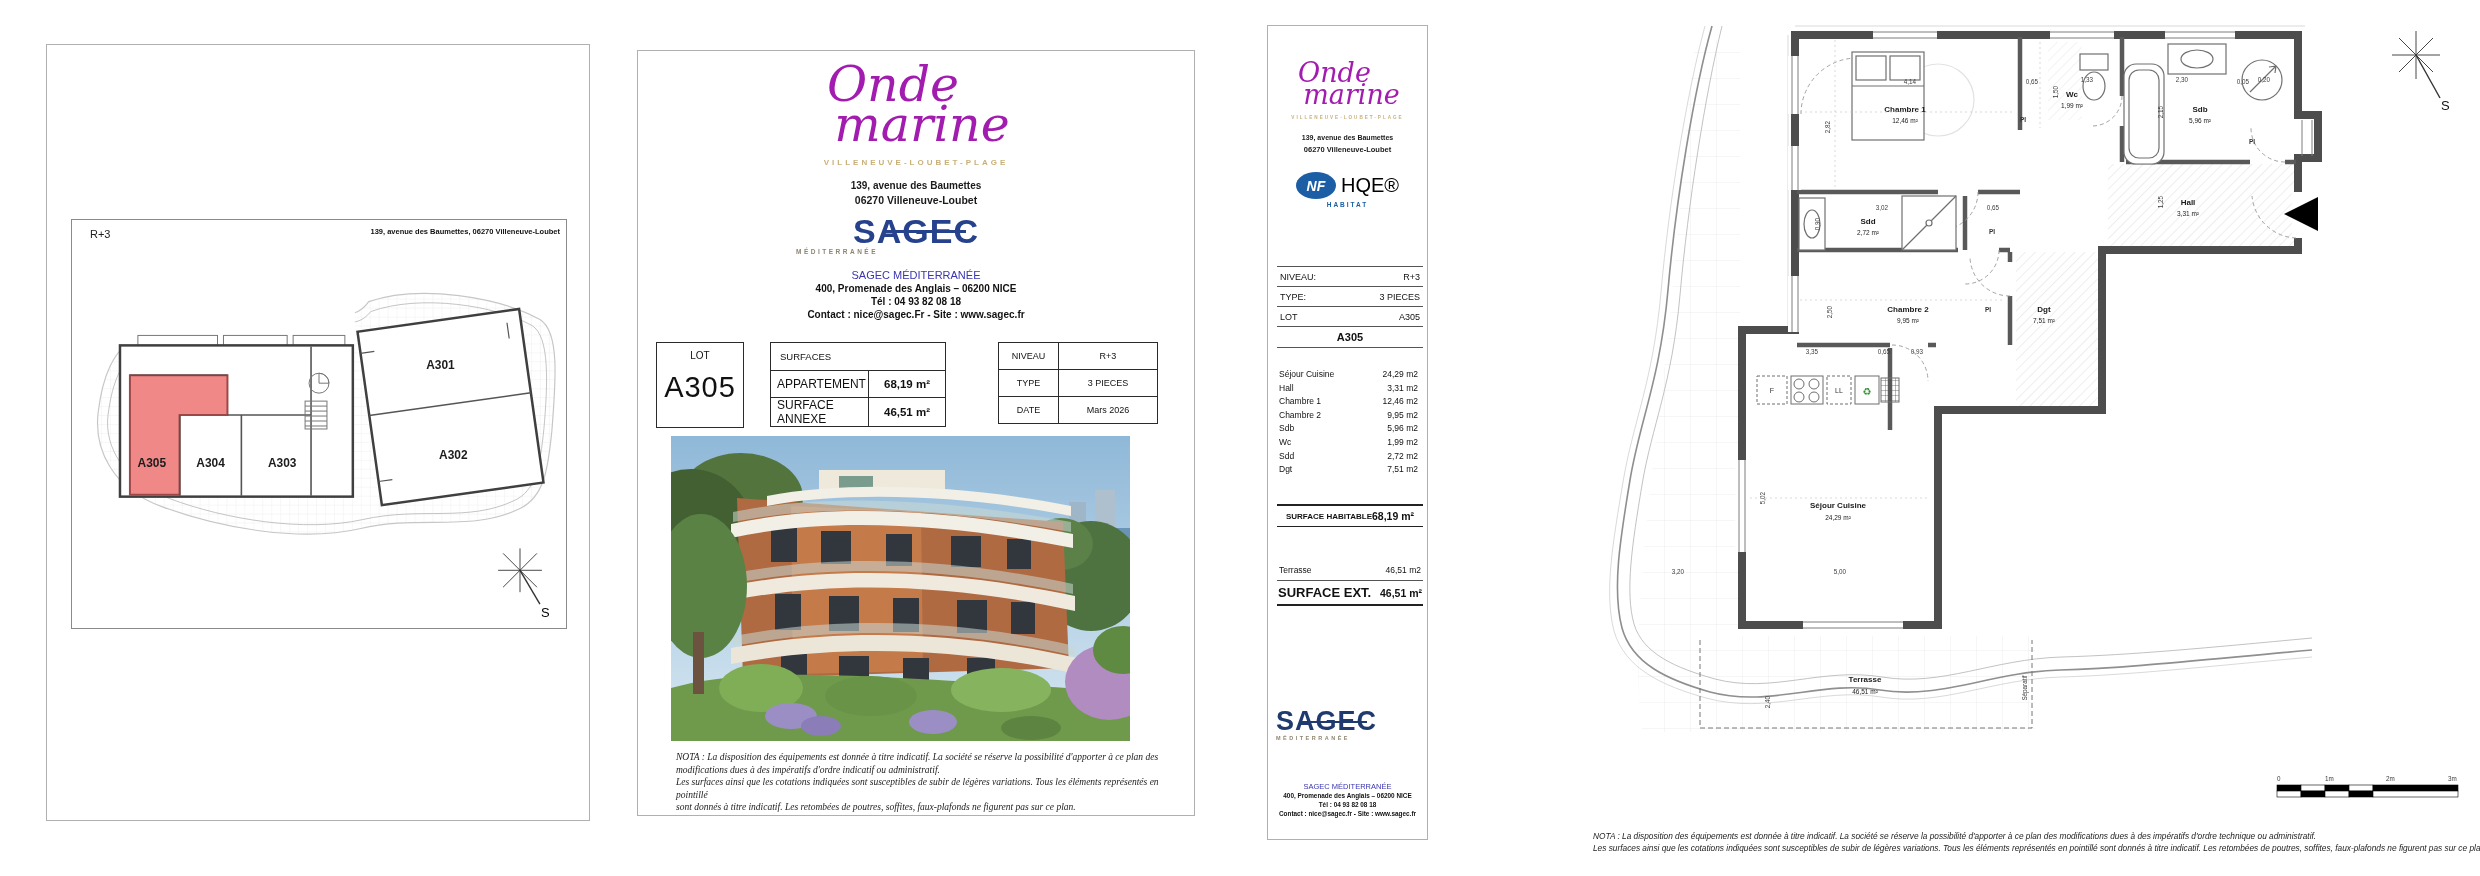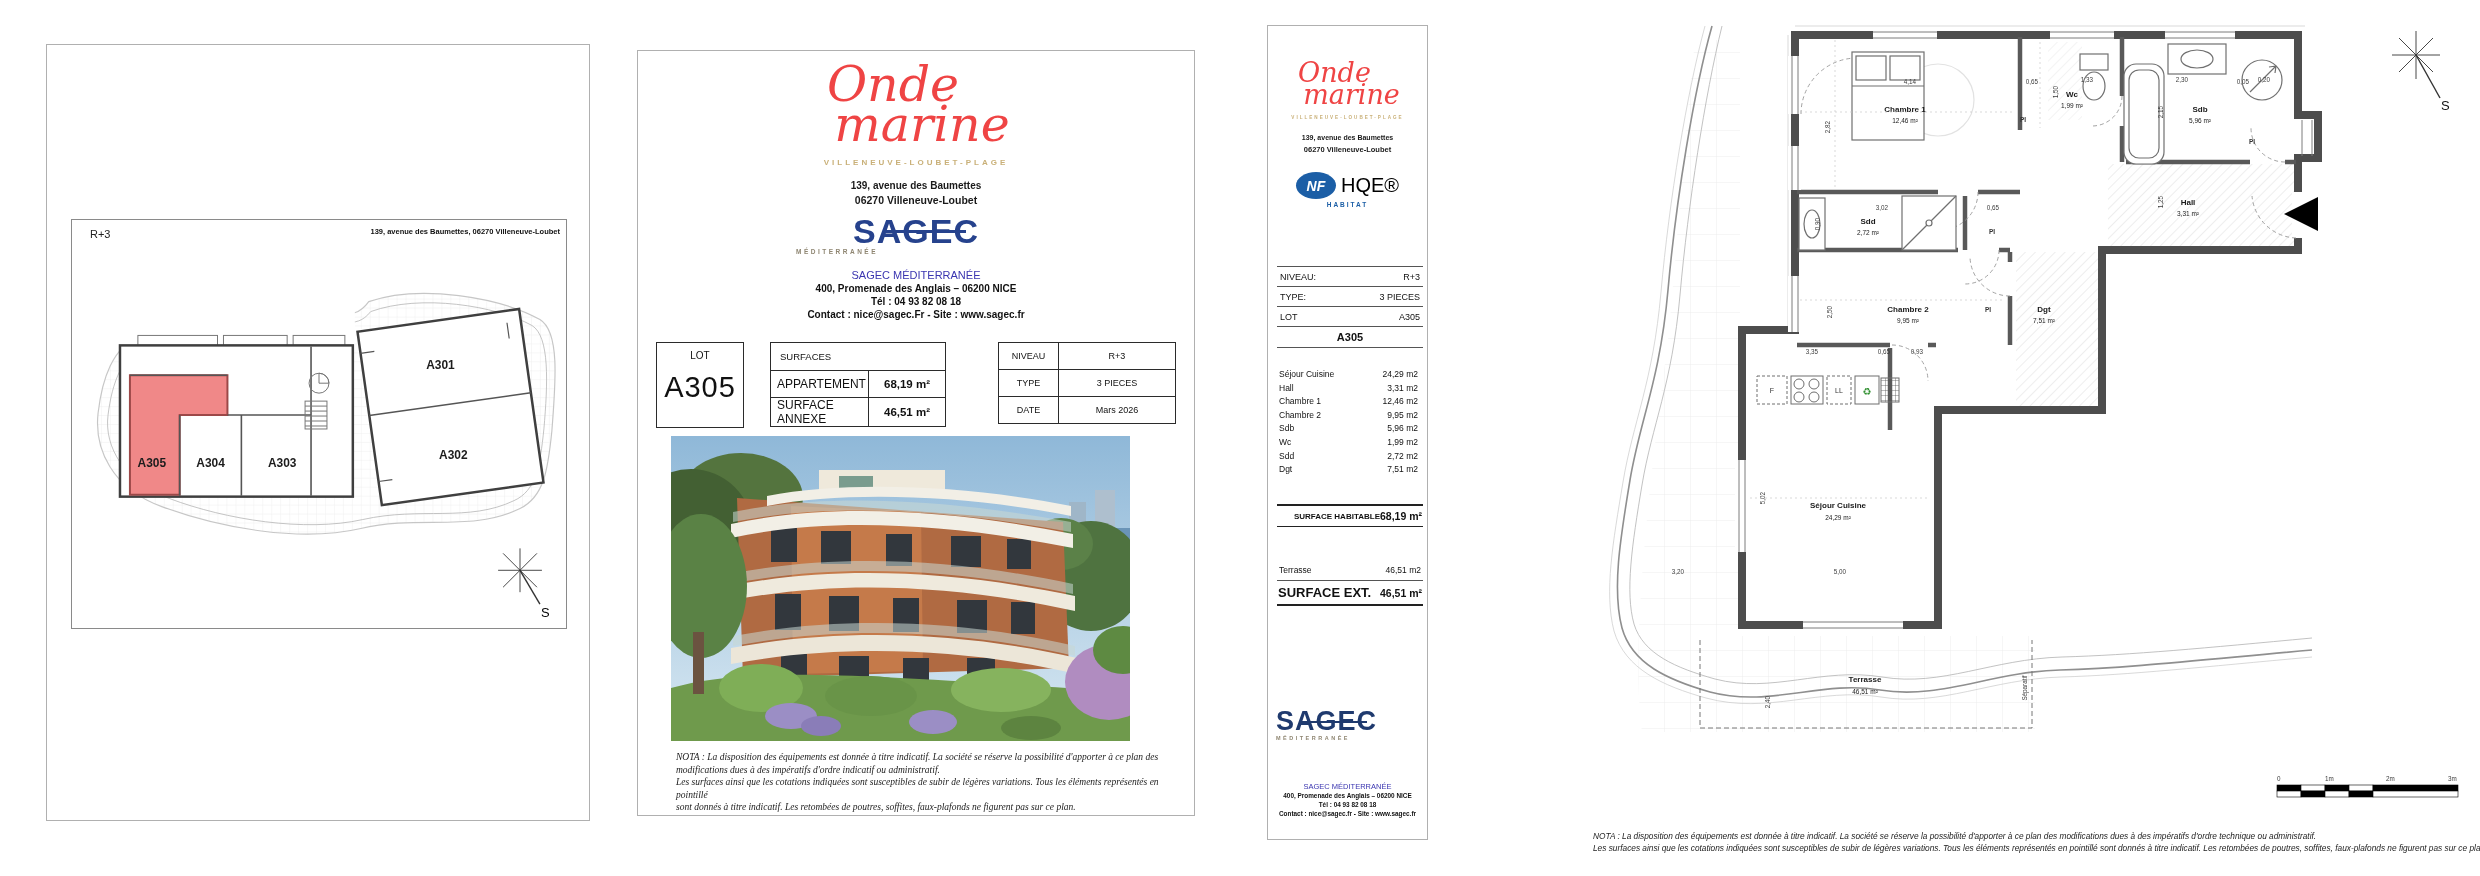--- a/index.html
+++ b/index.html
@@ -7,21 +7,21 @@
   .page{position:absolute;background:#fff;border:1px solid #b0b0b0;box-sizing:border-box}
   #p1{left:46px;top:44px;width:544px;height:777px}
   #p2{left:637px;top:50px;width:558px;height:766px}
   #p3{left:1267px;top:25px;width:161px;height:815px}
   #p4{left:1535px;top:10px;width:945px;height:862px;border:none}
   
   .frame1{position:absolute;left:24px;top:174px;width:496px;height:410px;border:1px solid #8a8a8a;box-sizing:border-box}
   .lvl{position:absolute;left:18px;top:8px;font-size:11px;color:#222}
   .addr-right{position:absolute;right:6px;top:7px;font-size:7.5px;font-weight:bold;color:#111}
   
-  .brand{font-family:"DejaVu Serif",serif;font-style:italic;color:#ef4444;line-height:.82;text-align:center}
+  .brand{font-family:"DejaVu Serif",serif;font-style:italic;color:#a21caf;line-height:.82;text-align:center}
   .brand .l1{display:block}
   .brand .l2{display:block}
   .brand-sub{color:#c9b078;text-align:center;letter-spacing:3px;font-weight:bold}
   .baddr{text-align:center;font-weight:bold;color:#1a1a1a}
   .sagec-wrap{position:relative;display:inline-block;color:#26428d;font-weight:bold;letter-spacing:1px;line-height:1}
   .sagec-bar{position:absolute;left:24%;right:10%;top:47%;background:#26428d}
   .sagec-sub{color:#8f8672;letter-spacing:2.5px;font-weight:bold}
   .sagec-name{color:#3a35b0;font-weight:normal;text-align:center}
   .sagec-line{color:#111;font-weight:bold;text-align:center}
   .nota{font-family:"Liberation Serif",serif;font-style:italic;color:#222}
@@ -31,21 +31,21 @@
   .tbl{border:1px solid #2b2b2b;box-sizing:border-box}
   .lotbox{width:88px;height:86px;text-align:center}
   .lotbox .h{font-size:10px;padding-top:7px}
   .lotbox .v{font-size:29px;letter-spacing:1px;margin-top:10px}
   .stbl{width:176px;margin-left:26px}
   .stbl .row{display:flex;border-top:1px solid #2b2b2b}
   .stbl .row:first-child{border-top:none}
   .stbl .hrow{font-size:9.5px;padding:8px 0 8px 9px}
   .stbl .lab{width:98px;font-size:12px;display:flex;align-items:center;padding-left:6px;border-right:1px solid #2b2b2b;box-sizing:border-box}
   .stbl .val{flex:1;font-size:11.5px;font-weight:bold;display:flex;align-items:center;justify-content:center;padding:7px 0}
-  .itbl{width:178px;margin-left:52px}
+  .itbl{width:160px;margin-left:52px}
   .itbl .row{display:flex;border-top:1px solid #2b2b2b}
   .itbl .row:first-child{border-top:none}
   .itbl .lab{width:60px;font-size:9px;display:flex;align-items:center;justify-content:center;border-right:1px solid #2b2b2b;box-sizing:border-box;padding:8px 0}
   .itbl .val{flex:1;font-size:9px;display:flex;align-items:center;justify-content:center}
   .photo{position:absolute;left:33px;top:385px;width:459px;height:305px;overflow:hidden}
   .nota2{position:absolute;left:38px;top:700px;width:490px;font-size:9.5px;line-height:1.32}
   
   .p3col{position:absolute;left:0;right:0;text-align:center}
   .p3tbl{position:absolute;left:9px;right:4px}
   .p3row{display:flex;justify-content:space-between;font-size:9px;padding:5px 3px 4px 3px;border-bottom:1px solid #555}
@@ -312,21 +312,21 @@
         <span>Sdd</span>
         <span>2,72  m2</span>
       </div>
     <div class="rline">
         <span>Dgt</span>
         <span>7,51  m2</span>
       </div>
   </div>
 
   <div class="p3tbl" style="top:478px;border-top:2px solid #222;border-bottom:1px solid #222">
-    <div style="display:flex;justify-content:flex-end;align-items:center;padding:4px 1px">
+    <div style="display:flex;justify-content:center;align-items:center;padding:4px 1px">
       <span style="font-size:8px;font-weight:bold">SURFACE HABITABLE</span>
       <span style="font-size:10.5px;font-weight:bold">68,19 m²</span>
     </div>
   </div>
 
   <div class="p3tbl" style="top:536px">
     <div style="display:flex;justify-content:space-between;font-size:8.5px;padding:3px 2px 5px 2px;border-bottom:1px solid #555">
       <span>Terrasse</span>
       <span>46,51  m2</span>
     </div>

